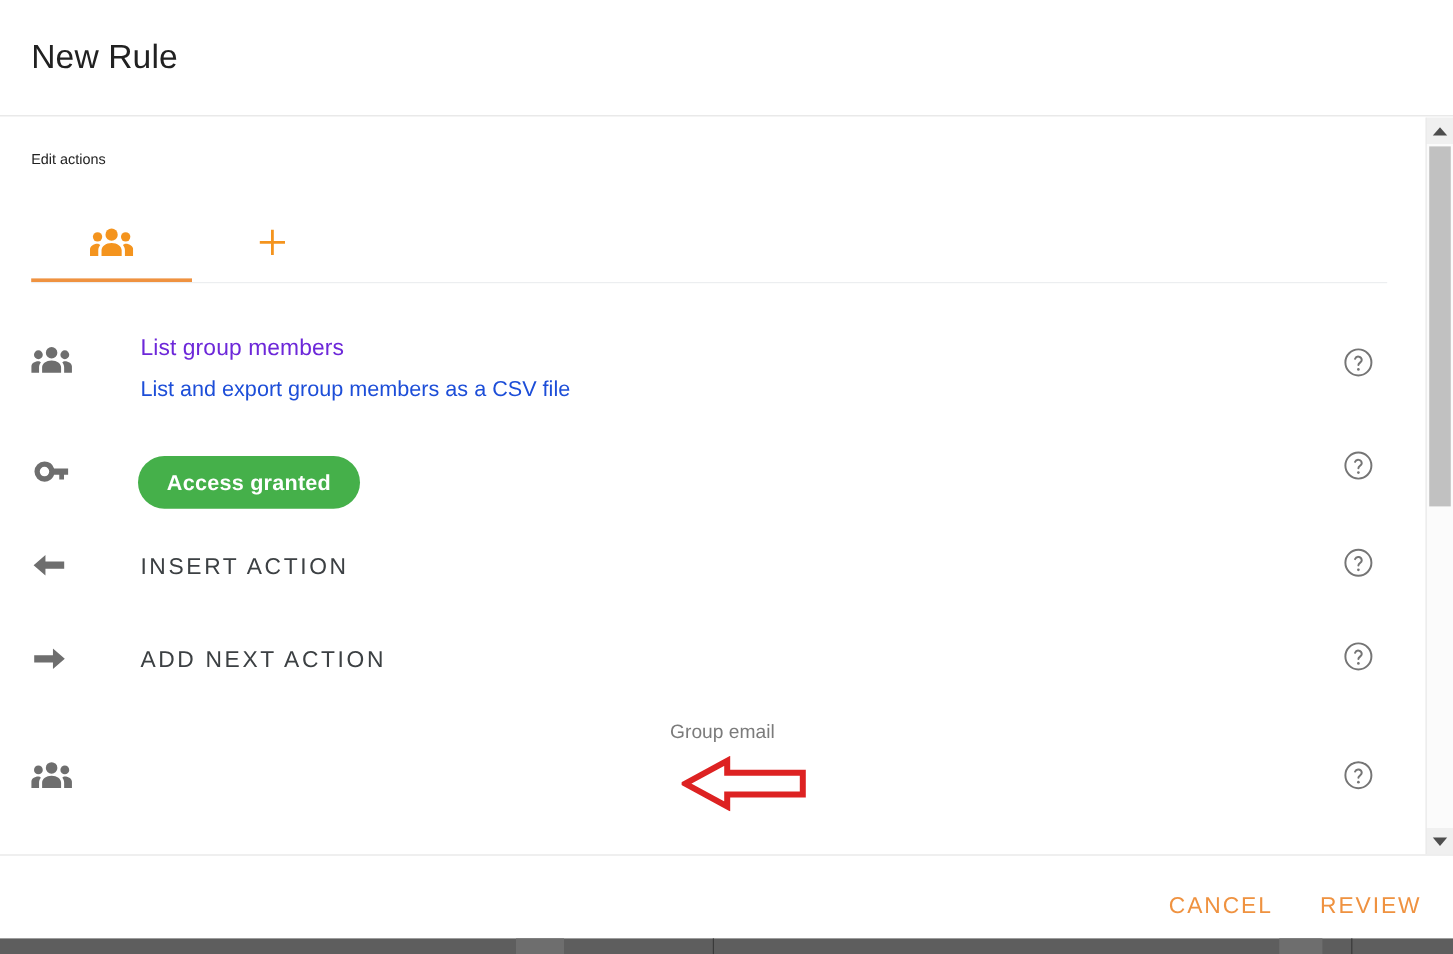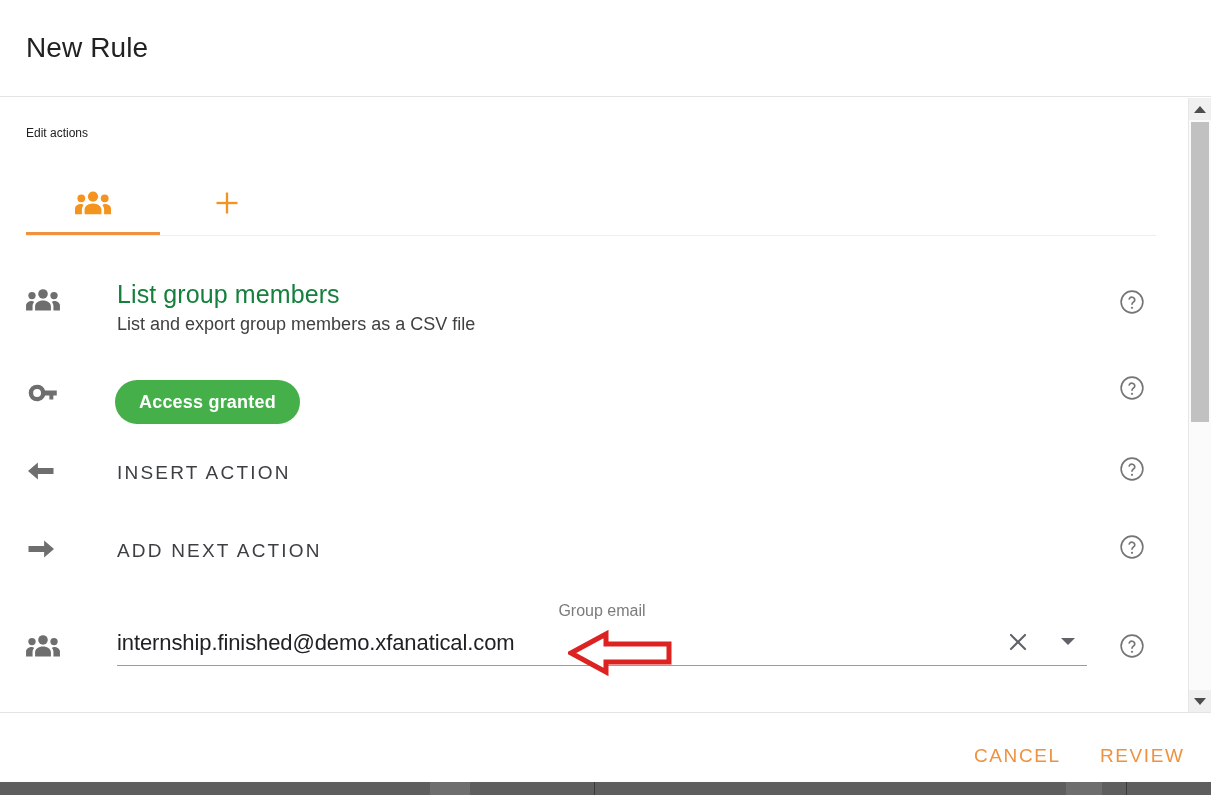--- a/index.html
+++ b/index.html
@@ -128,31 +128,31 @@
   .r0 { top: 0; height: 92px; }
   .r1 { top: 92px; height: 80px; }
   .r2 { top: 172px; height: 78px; }
   .r3 { top: 250px; height: 78px; }
   .r4 { top: 328px; height: 98px; }
 
   .row-title {
     position: absolute;
     left: 117px;
     top: 14px;
-    font-size: 25px;
-    color: #15803d;
+    font-size: 19px;
+    color: #6d28d9;
     font-weight: 400;
     letter-spacing: 0.1px;
   }
   .row-sub {
     position: absolute;
     left: 117px;
     top: 48px;
     font-size: 18px;
-    color: #404040;
+    color: #1d4ed8;
     font-weight: 400;
   }
 
   .chip {
     position: absolute;
     left: 115px;
     top: 22px;
     height: 44px;
     padding: 0 24px;
     border-radius: 22px;
@@ -459,30 +459,20 @@
             <circle cx="4.2" cy="5.4" r="2.6"></circle>
             <circle cx="19.8" cy="5.4" r="2.6"></circle>
             <path d="M12 8.8c-3.2 0-5.6 1.9-5.6 4.1V16h11.2v-3.1c0-2.2-2.4-4.1-5.6-4.1z"></path>
             <path d="M4.2 9.2c-2.3 0-4.2 1.4-4.2 3.1V16h4.6v-3.1c0-1.1.4-2.1 1.1-2.9-.5-.5-.9-.8-1.5-.8z"></path>
             <path d="M19.8 9.2c-.6 0-1 .3-1.5.8.7.8 1.1 1.8 1.1 2.9V16H24v-3.7c0-1.7-1.9-3.1-4.2-3.1z"></path>
           </svg>
         </div>
 
         <div class="field-wrap">
           <div class="field-label">Group email</div>
-          <div class="field-line">
-            <div class="field-value" title="Group email">internship.finished@demo.xfanatical.com</div>
-            <div class="field-clear">
-              <svg width="26" height="26" viewBox="0 0 24 24" stroke="#5f6368" stroke-width="1.9" stroke-linecap="round" xmlns="http://www.w3.org/2000/svg">
-                <path d="M5.5 5.5 18.5 18.5"></path>
-                <path d="M18.5 5.5 5.5 18.5"></path>
-              </svg>
-            </div>
-            <div class="field-caret"></div>
-          </div>
         </div>
 
         <div class="row-help" style="top:38px;">
           <svg width="28" height="28" viewBox="0 0 24 24" fill="none" stroke="#757575" stroke-width="1.4" xmlns="http://www.w3.org/2000/svg">
             <circle cx="12" cy="12" r="9.3"></circle>
             <path d="M9.6 9.4a2.5 2.5 0 0 1 4.8.9c0 1.7-2.4 2-2.4 3.6" stroke-linecap="round"></path>
             <circle cx="12" cy="17" r="0.95" fill="#757575" stroke="none"></circle>
           </svg>
         </div>
       </div>

